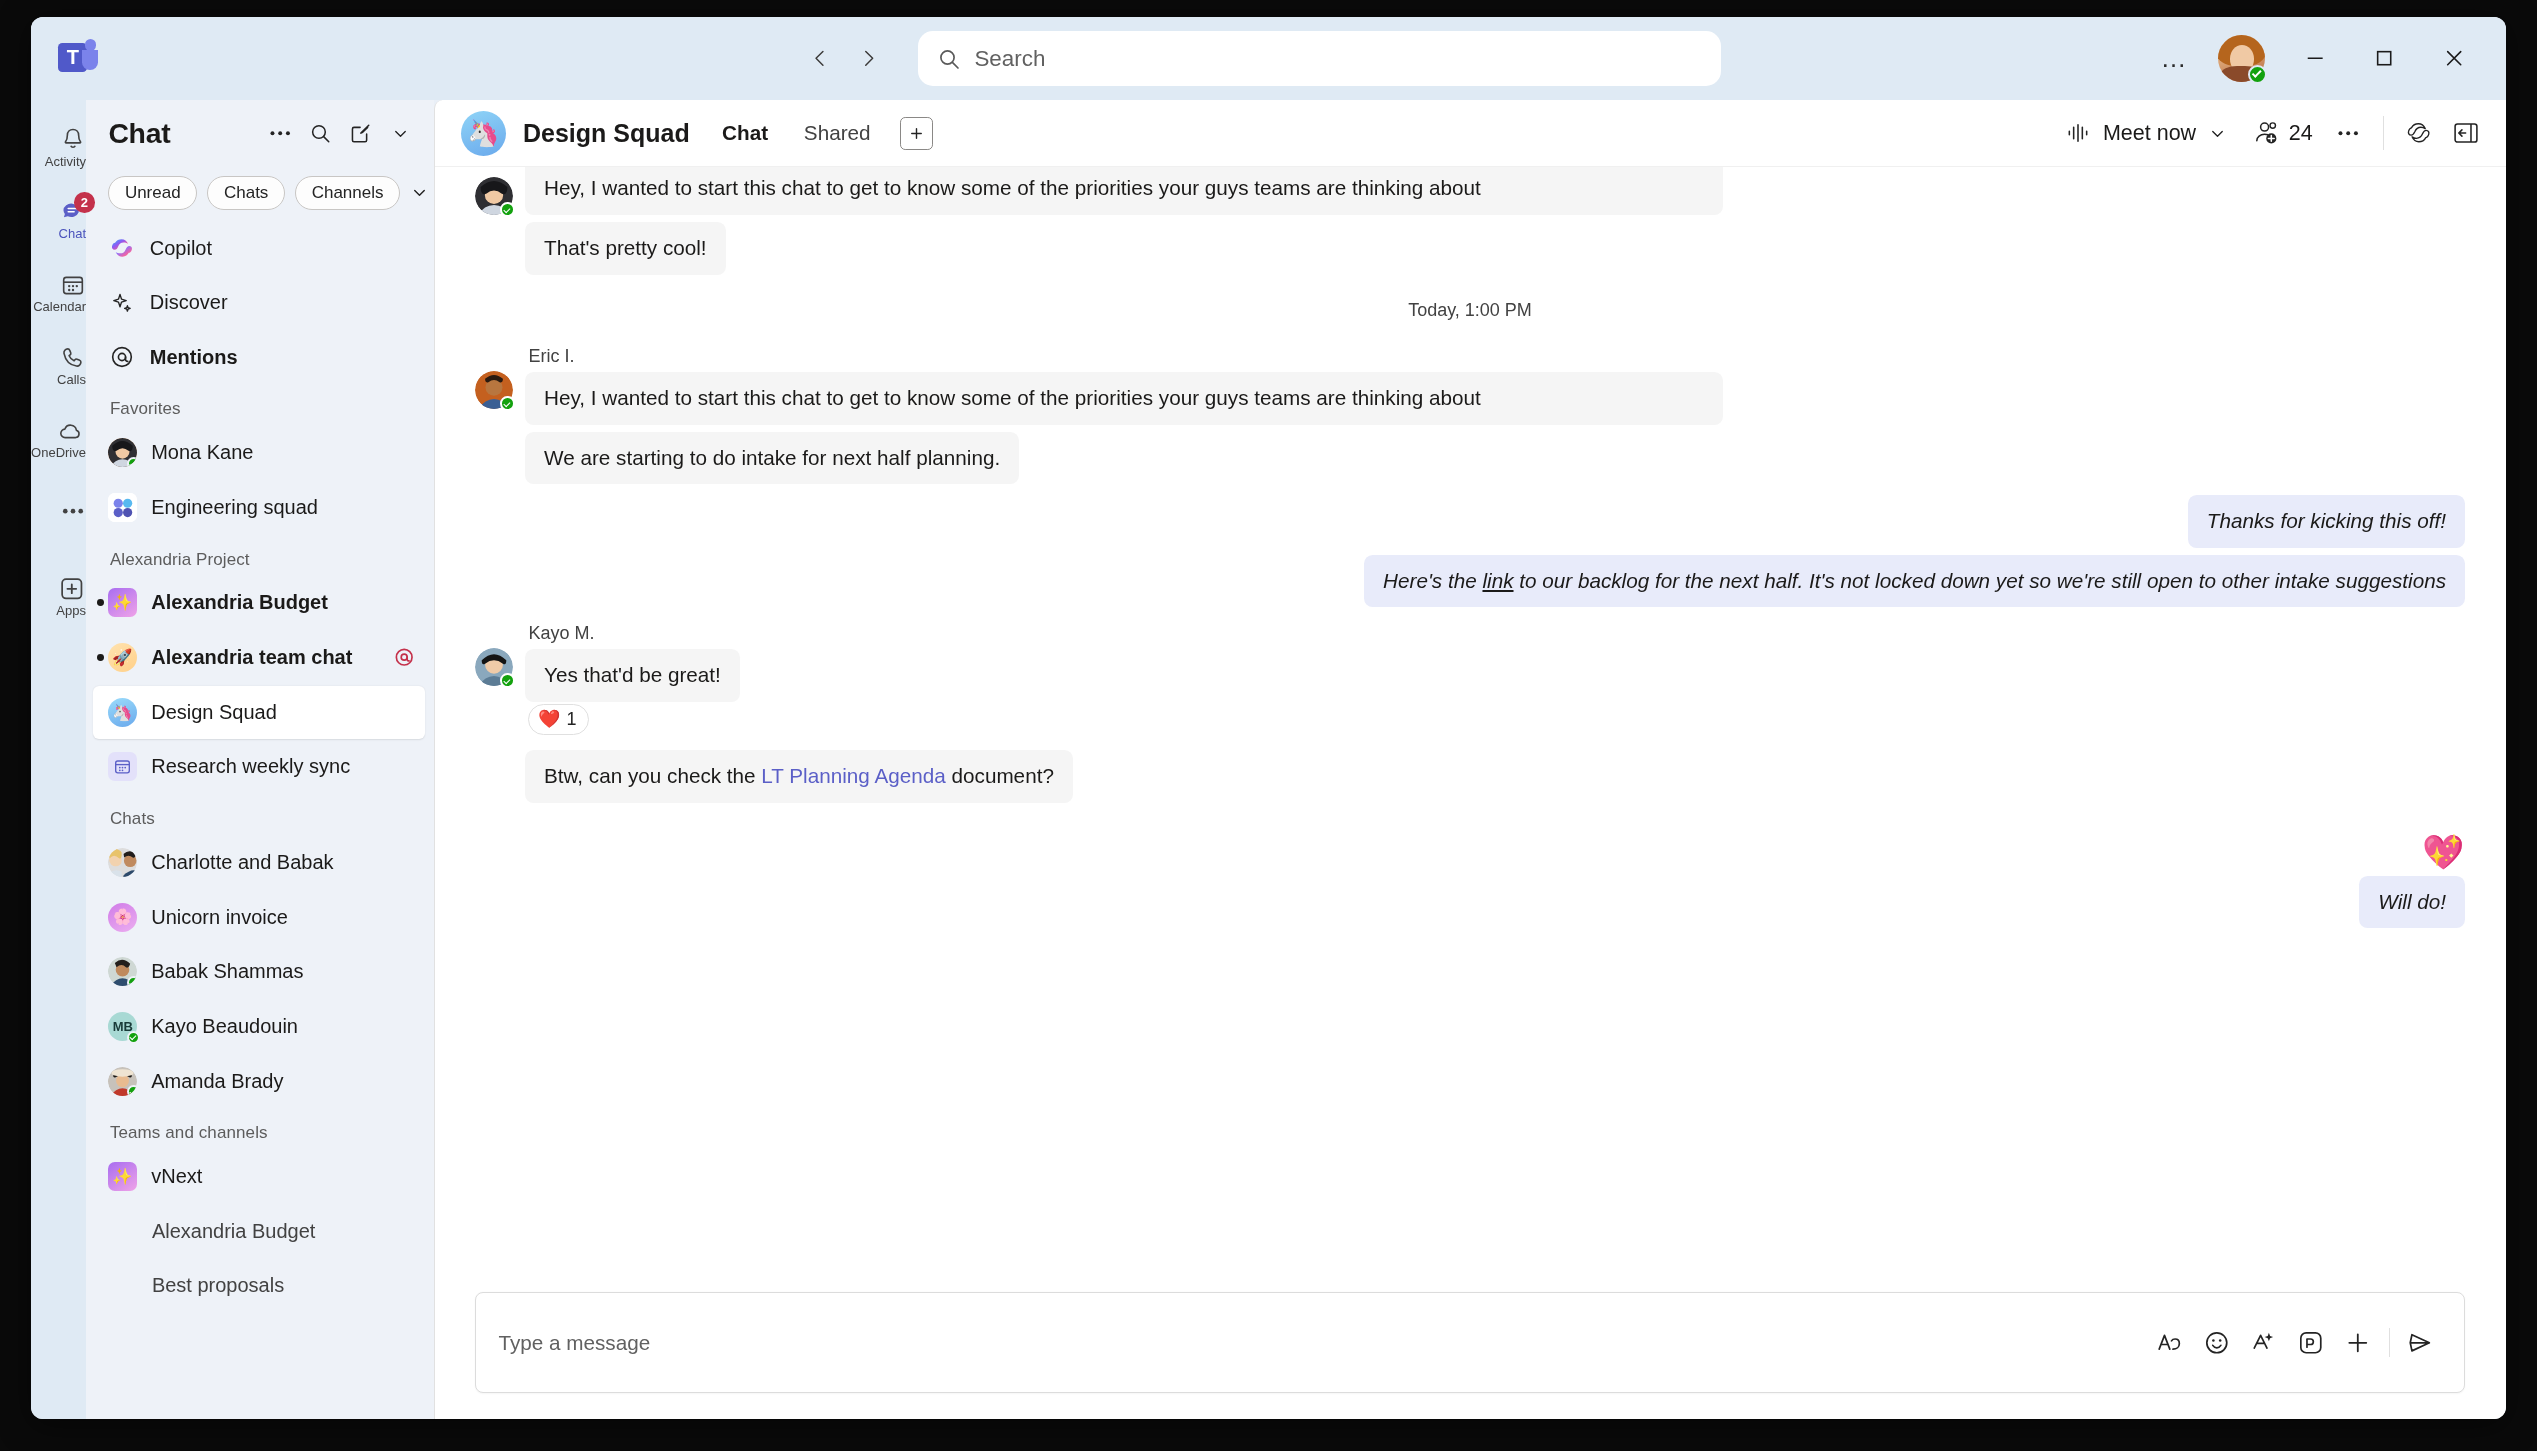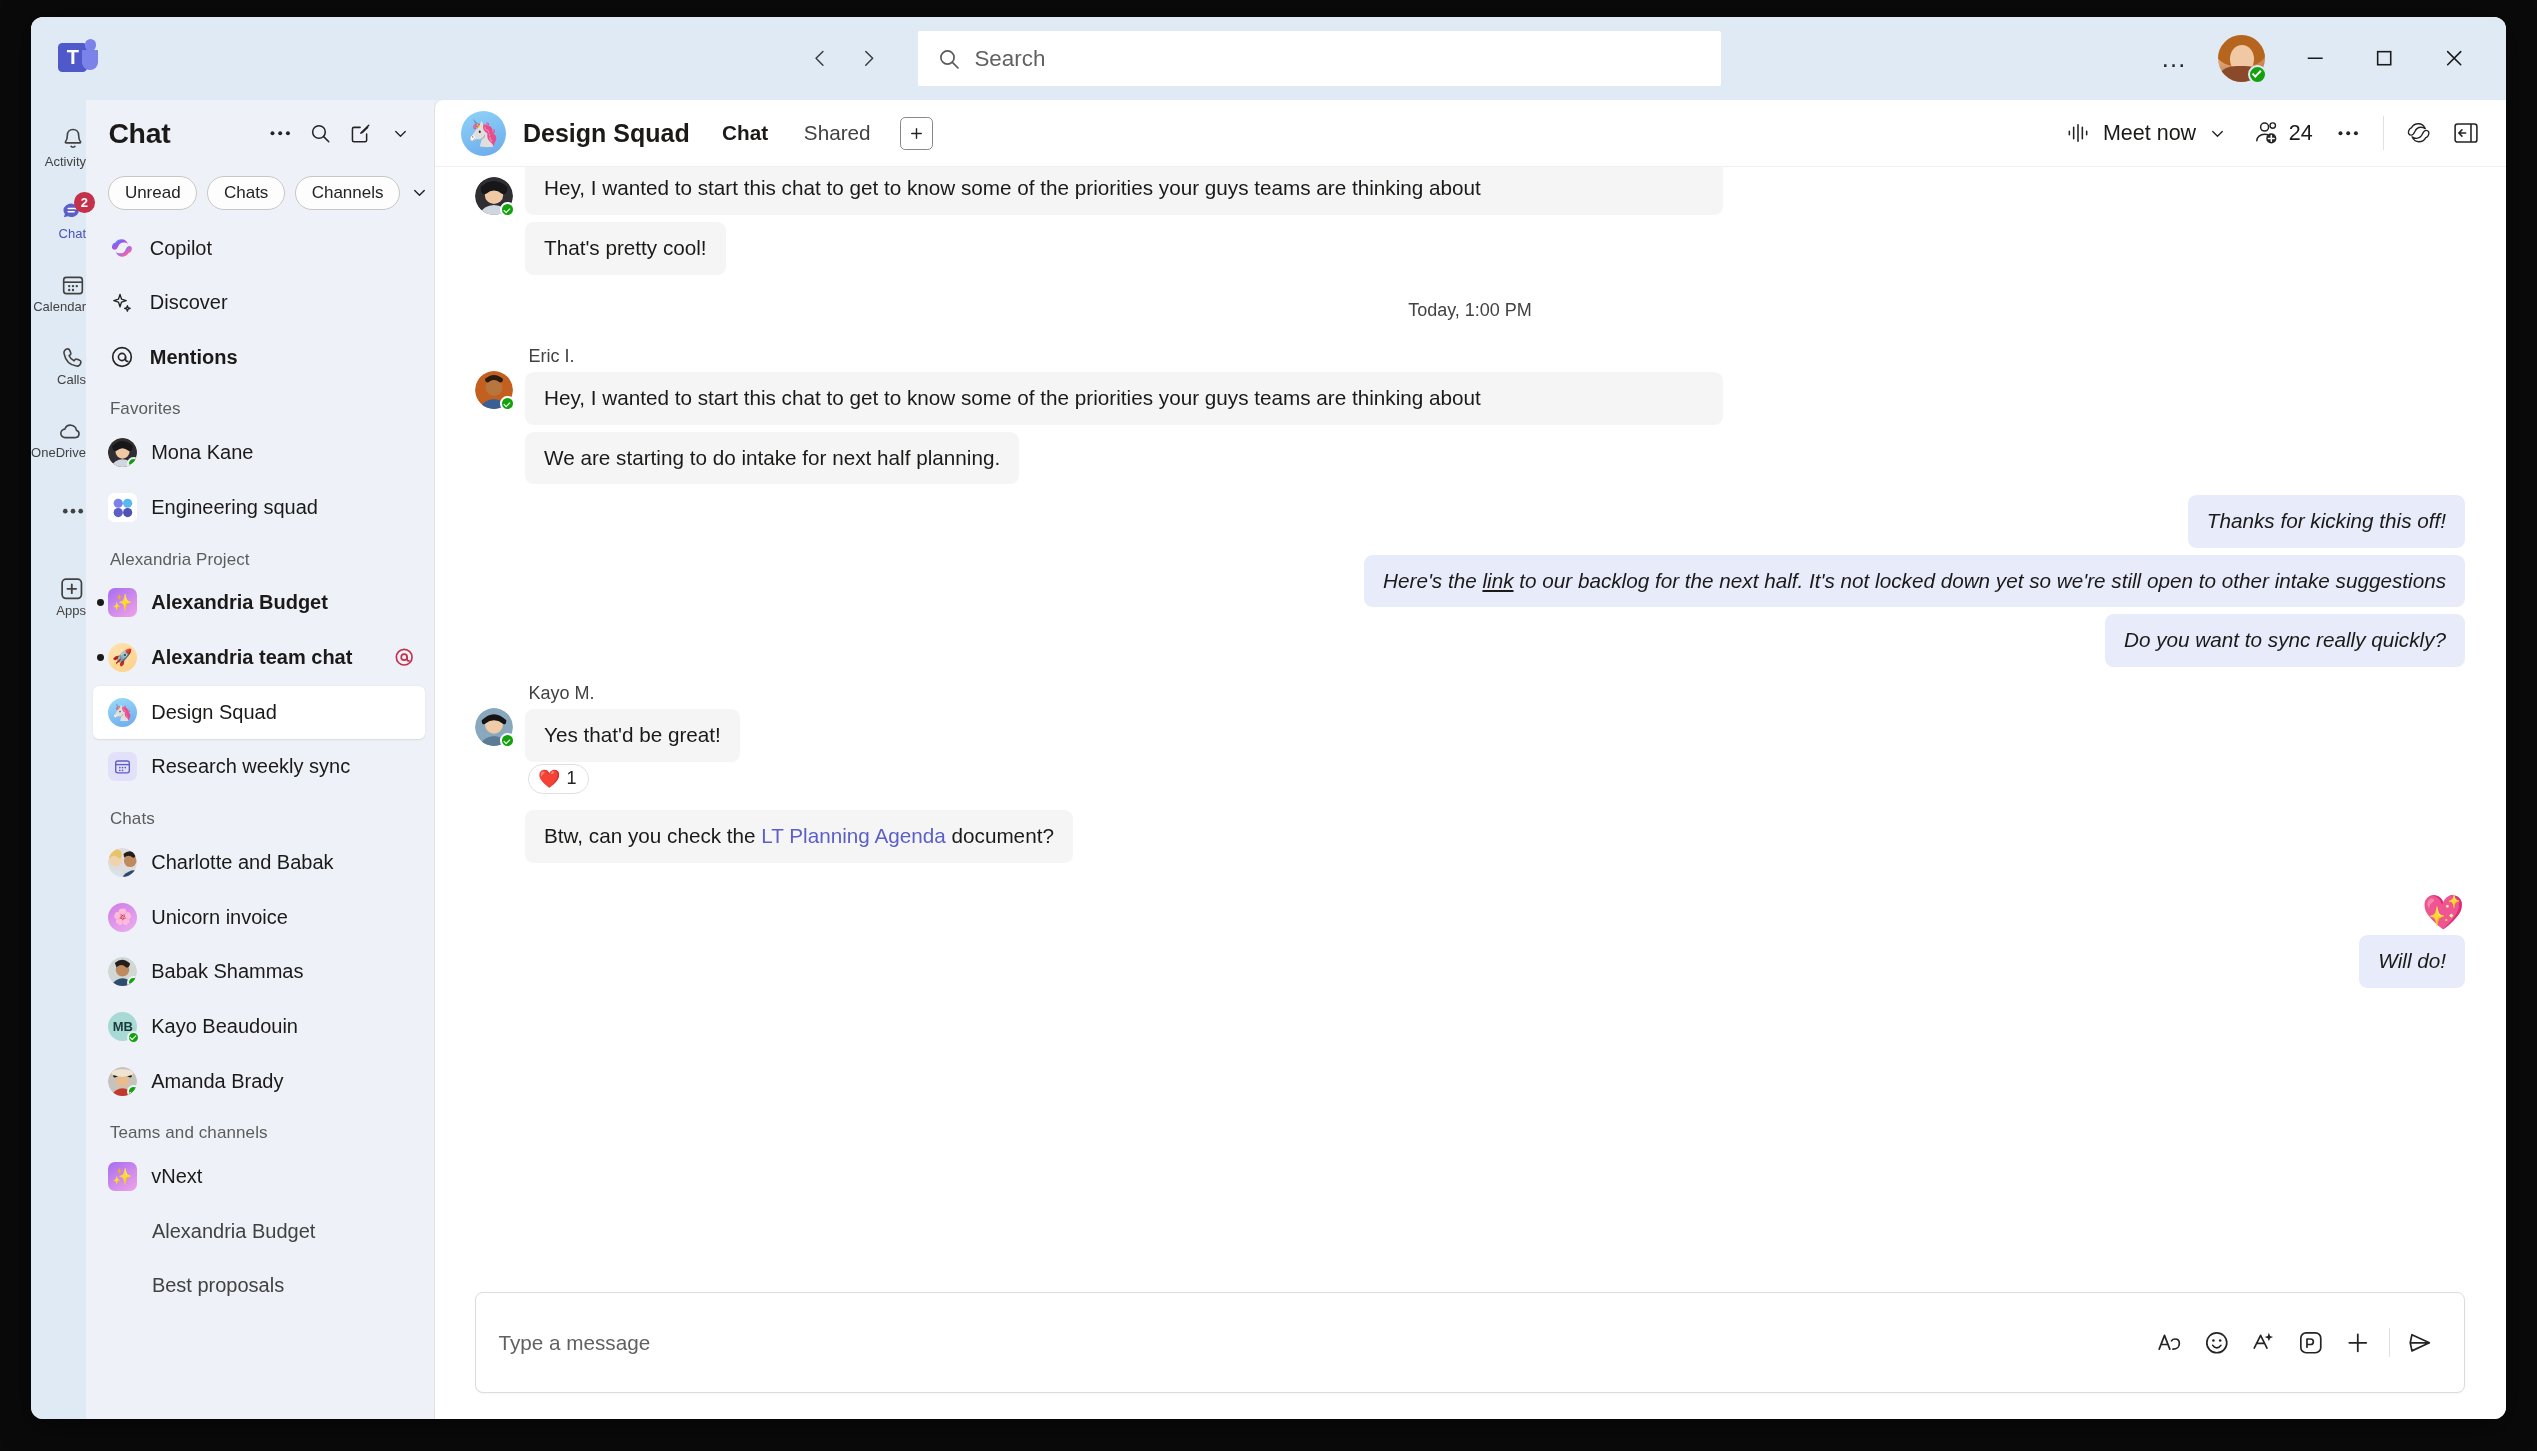--- a/index.html
+++ b/index.html
@@ -45,21 +45,21 @@
   .nav-arrow {
     width: 40px; height: 40px; display: flex; align-items: center; justify-content: center;
     color: #3b3a39; font-size: 24px; border-radius: 5.2px; cursor: pointer;
     font-family: "Liberation Sans", sans-serif;
   }
 
   #searchbar {
     margin-left: 29px;
     width: 803px; height: 55px;
     background: #fff;
-    border-radius: 2px;
+    border-radius: 15px;
     display: flex; align-items: center;
     padding: 0 19px;
     cursor: text;
   }
   #searchbar .mag { margin-right: 13.8px; flex: 0 0 auto; display:flex; }
   #search-text { color: #616161; font-size: 22.4px; }
 
   #title-right { position: absolute; right: 19px; display: flex; align-items: center; gap: 3.4px; }
   .tb-btn {
     width: 53px; height: 53px; display:flex; align-items:center; justify-content:center;
@@ -749,23 +749,20 @@
         <div class="row-out">
           <div class="bubble out">Thanks for kicking this off!</div>
         </div>
 
         <div class="row-out">
           <div class="bubble out" style="max-width:1431px;">
             <span>Here's the </span><span class="link">link</span><span> to our backlog for the next half. It's not locked down yet so we're still open to other intake suggestions</span>
           </div>
         </div>
 
-        <div class="row-out">
-          <div class="bubble out">Do you want to sync really quickly?</div>
-        </div>
 
         <div class="msg-group">
           <div class="msg-avatar-col" style="padding-top:34px;">
             <div class="m-av">
               <svg width="38" height="38" viewBox="0 0 34 34" style="border-radius:50%;">
                   <circle cx="17" cy="17" r="17" fill="#8aa8bd"></circle>
                   <circle cx="17" cy="15" r="8" fill="#f0cba8"></circle>
                   <path d="M6 11 q11-11 22 0 q0 5-3 3 q-8-6-16 0 q-3 2-3-3z" fill="#141414"></path>
                   <path d="M3 34 q6-9 14-9 t14 9z" fill="#5c7c95"></path>
                 </svg>

